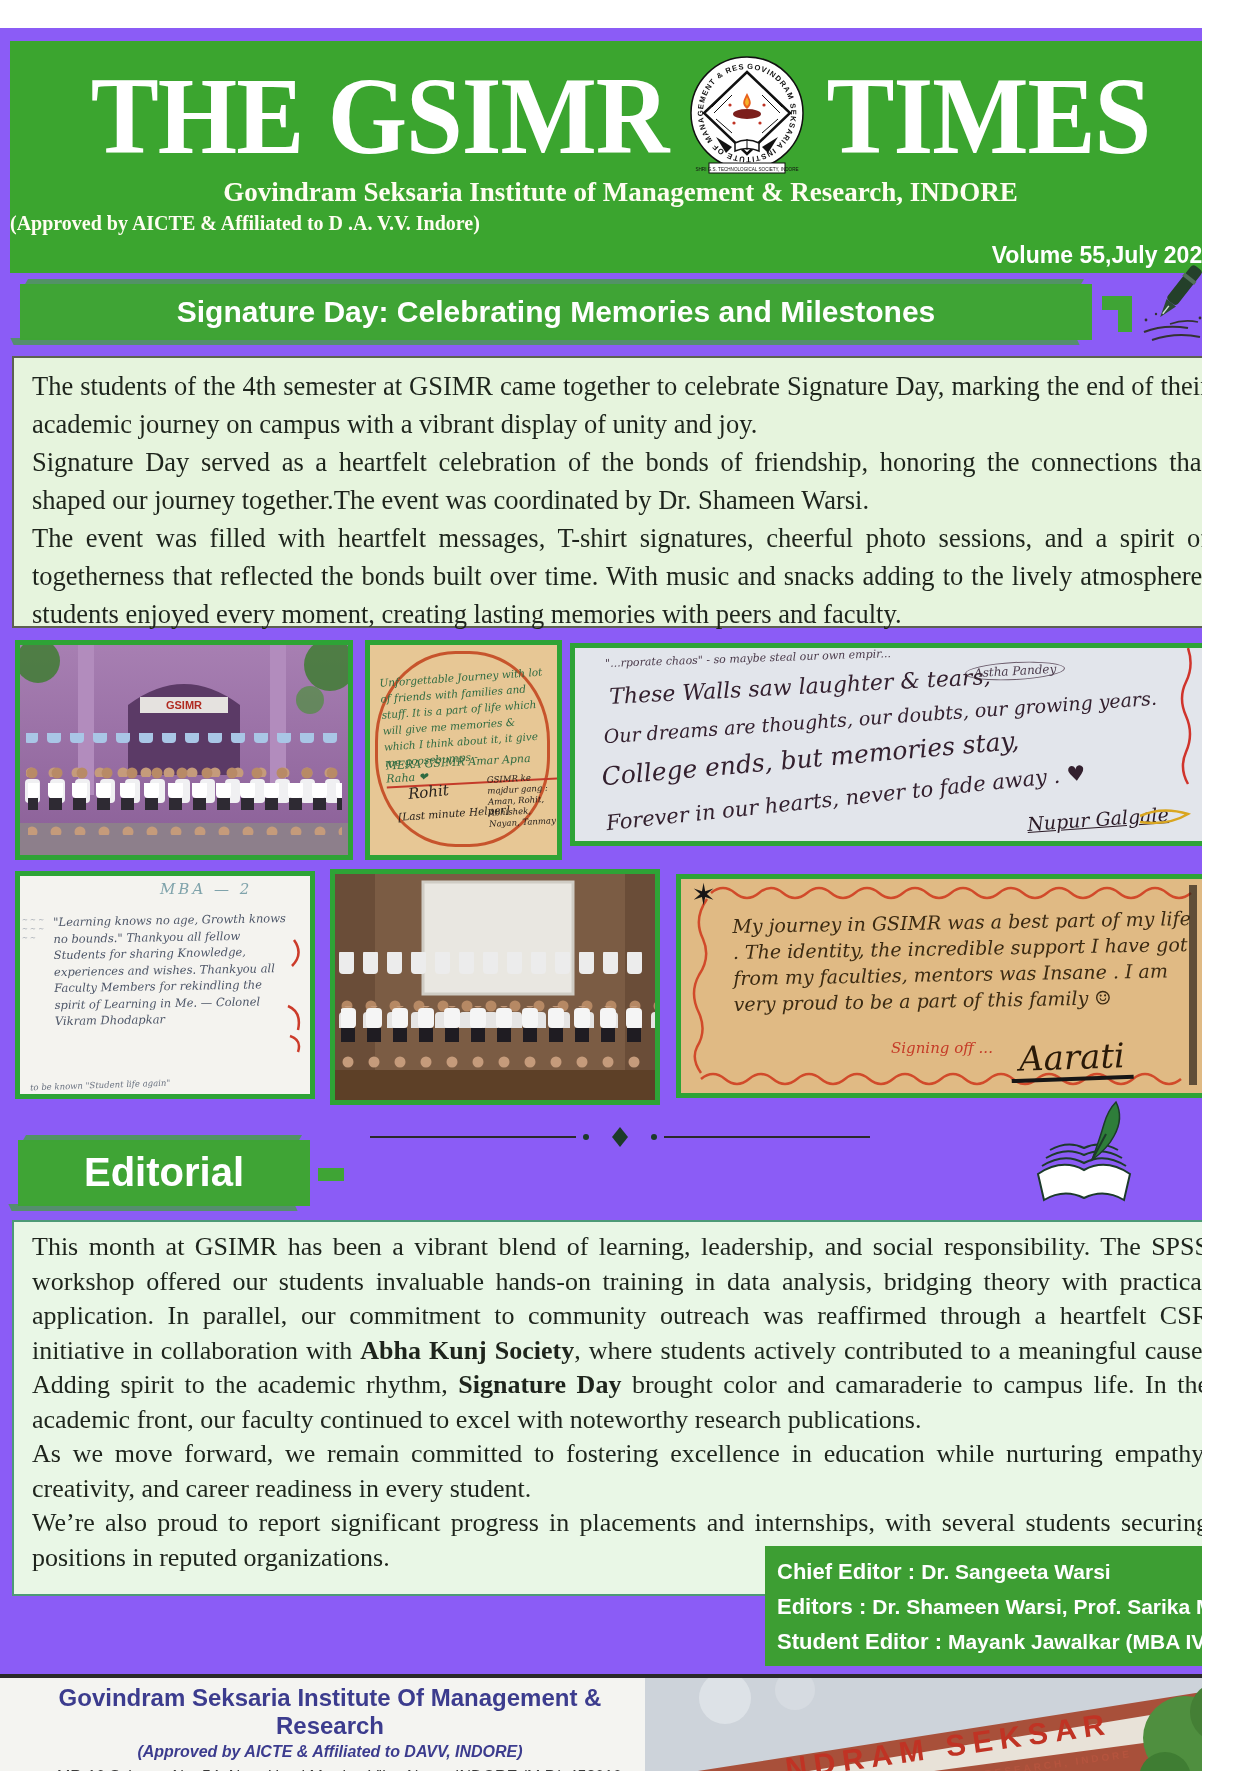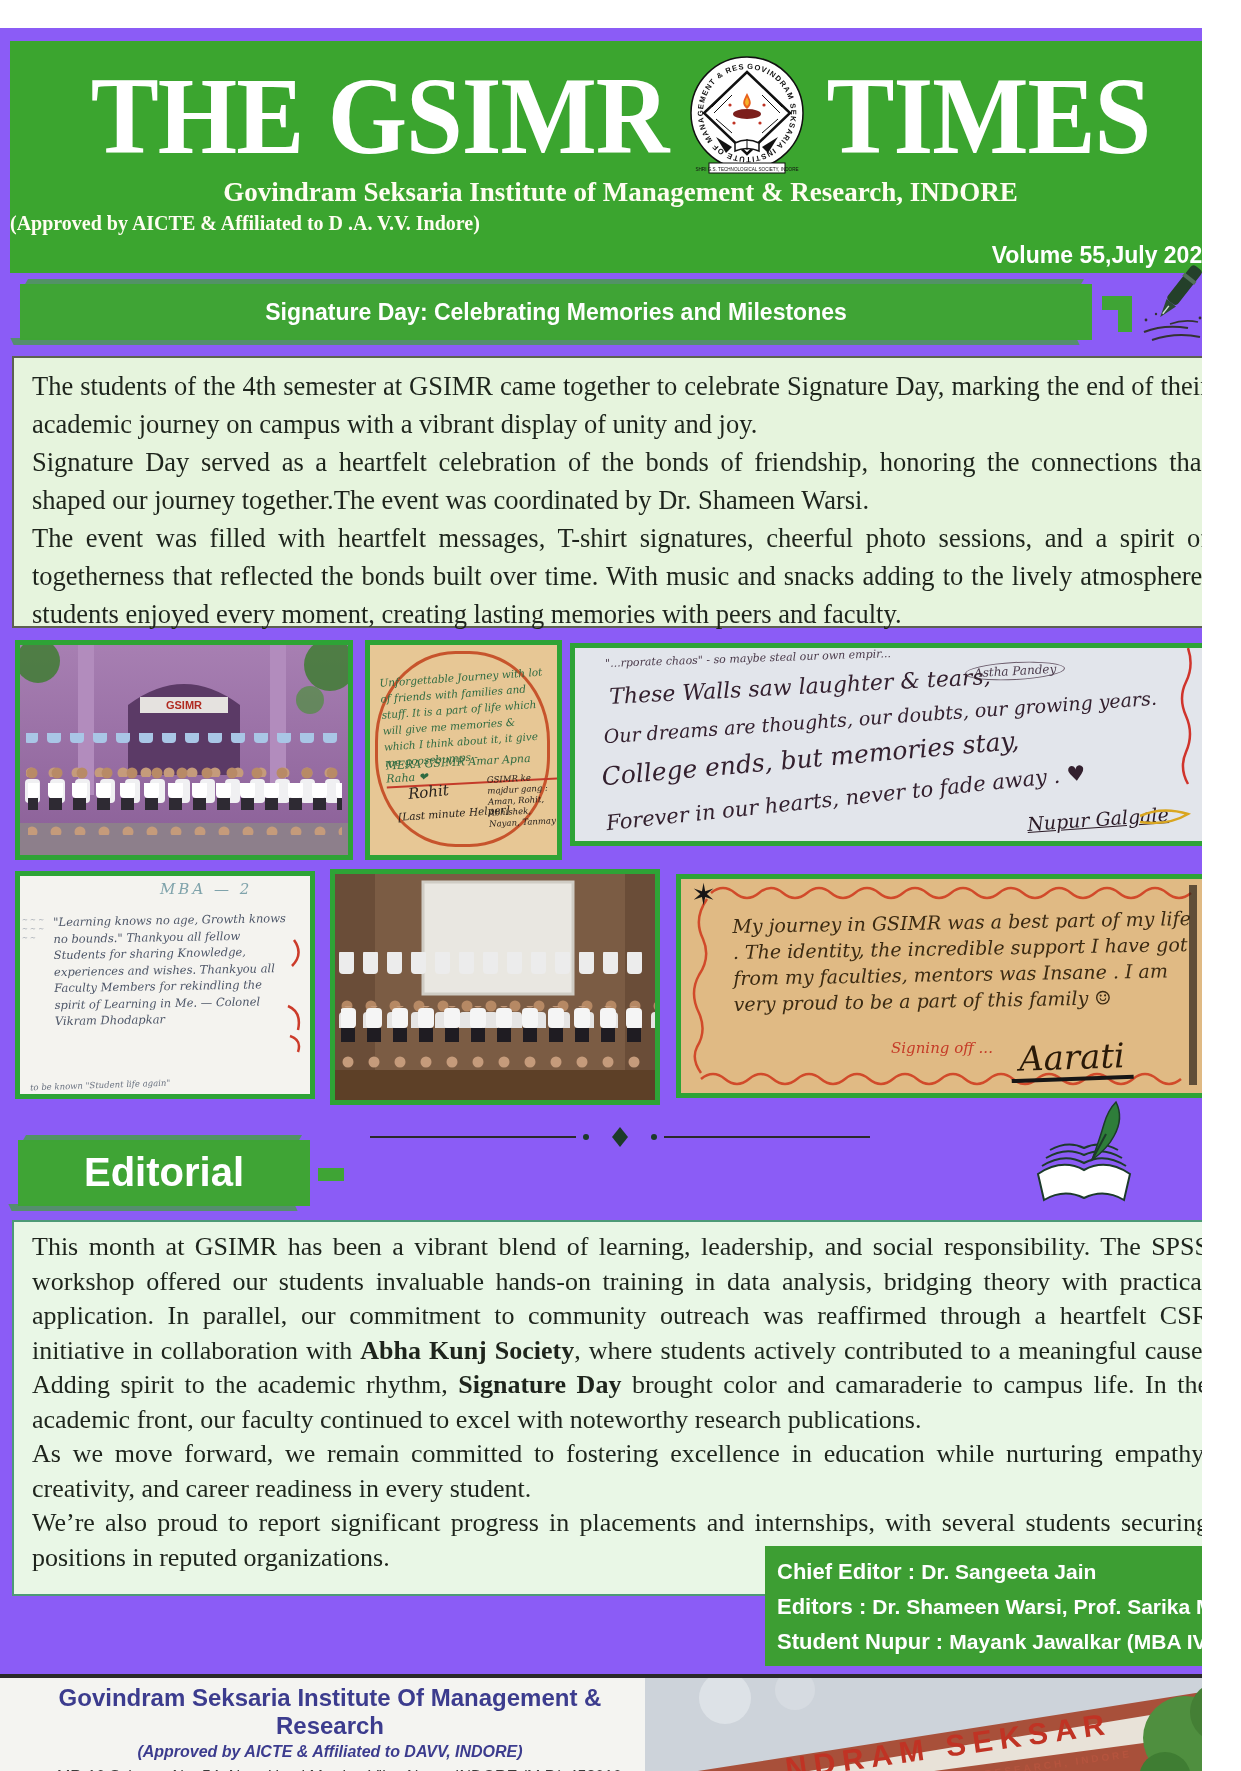--- a/index.html
+++ b/index.html
@@ -15,21 +15,21 @@
   .mast-approval{text-align:left;color:#fffdf1;font-weight:bold;font-size:20px;margin-top:4px;}
   .mast-volume{position:absolute;right:16px;bottom:4px;color:#ffffff;font-family:"Liberation Sans",sans-serif;
                font-weight:bold;font-size:23px;}
   
   .brush{position:absolute;background:#3fa435;color:#fff;font-family:"Liberation Sans",sans-serif;
          font-weight:bold;text-align:center;}
   .brush:before{content:"";position:absolute;left:6px;right:10px;top:-5px;height:7px;background:#3fa435;
                 opacity:.75;transform:skewX(-30deg);}
   .brush:after{content:"";position:absolute;left:-8px;right:14px;bottom:-5px;height:7px;background:#3fa435;
                opacity:.7;transform:skewX(25deg);}
-  .brush-main{left:20px;top:256px;width:1072px;height:56px;font-size:23px;line-height:56px;}
+  .brush-main{left:20px;top:256px;width:1072px;height:56px;font-size:30px;line-height:56px;}
   .brush-tail{position:absolute;left:1102px;top:268px;width:30px;height:14px;background:#3fa435;}
   .brush-tail:after{content:"";position:absolute;right:0;top:10px;width:14px;height:26px;background:#3fa435;}
   .pen-wrap{position:absolute;left:1130px;top:230px;width:90px;height:92px;}
   
   .intro-box{position:absolute;left:12px;top:328px;width:1217px;height:272px;box-sizing:border-box;
              background:#e6f4dd;border:2px solid #5c6150;padding:9px 18px 6px 18px;}
   .intro-box p{margin:0;font-size:26.5px;line-height:38px;text-align:justify;}
   
   .photo{position:absolute;box-sizing:border-box;border:5px solid #2ea336;overflow:hidden;}
   .ph1{left:15px;top:612px;width:338px;height:220px;}
@@ -310,28 +310,28 @@
 
   <div class="ed-wrap">
     <section class="editorial-box">
       <p><span>This month at GSIMR has been a vibrant blend of learning, leadership, and social responsibility. The SPSS workshop offered our students invaluable hands-on training in data analysis, bridging theory with practical application. In parallel, our commitment to community outreach was reaffirmed through a heartfelt CSR initiative in collaboration with </span><span class="b">Abha Kunj Society</span><span>, where students actively contributed to a meaningful cause. Adding spirit to the academic rhythm, </span><span class="b">Signature Day</span><span> brought color and camaraderie to campus life. In the academic front, our faculty continued to excel with noteworthy research publications.</span></p>
       <p>As we move forward, we remain committed to fostering excellence in education while nurturing empathy, creativity, and career readiness in every student.</p>
       <p>We’re also proud to report significant progress in placements and internships, with several students securing positions in reputed organizations.</p>
     </section>
     <aside class="credits">
       <div class="row">
         <span>Chief Editor :</span>
-        <span class="val">Dr. Sangeeta Jain</span>
+        <span class="val">Dr. Sangeeta Warsi</span>
       </div>
       <div class="row">
         <span>Editors :</span>
         <span class="val">Dr. Shameen Warsi, Prof. Sarika Mittal</span>
       </div>
       <div class="row">
-        <span>Student Nupur :</span>
+        <span>Student Editor :</span>
         <span class="val">Mayank Jawalkar (MBA IV Sem)</span>
       </div>
     </aside>
   </div>
 
   <div class="footer-rule"></div>
   <footer class="footer">
     <div class="f-left">
       <div class="f-inst">Govindram Seksaria Institute Of Management &amp; Research</div>
       <div class="f-appr">(Approved by AICTE &amp; Affiliated to DAVV, INDORE)</div>

